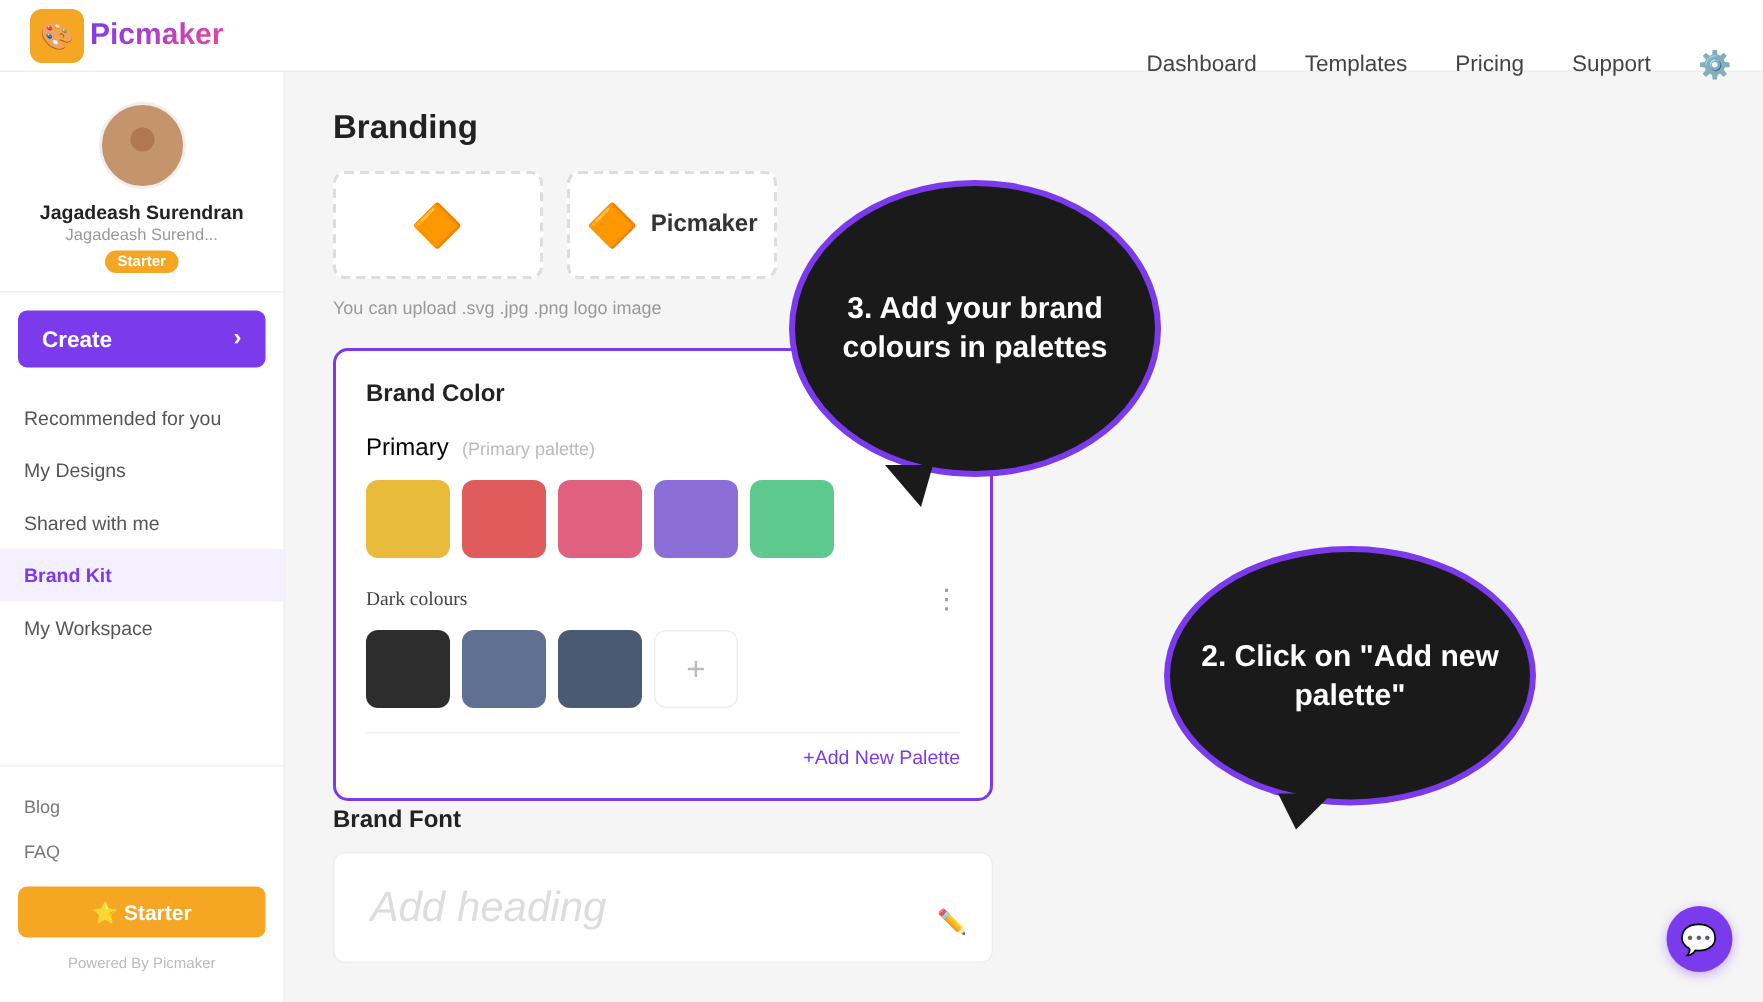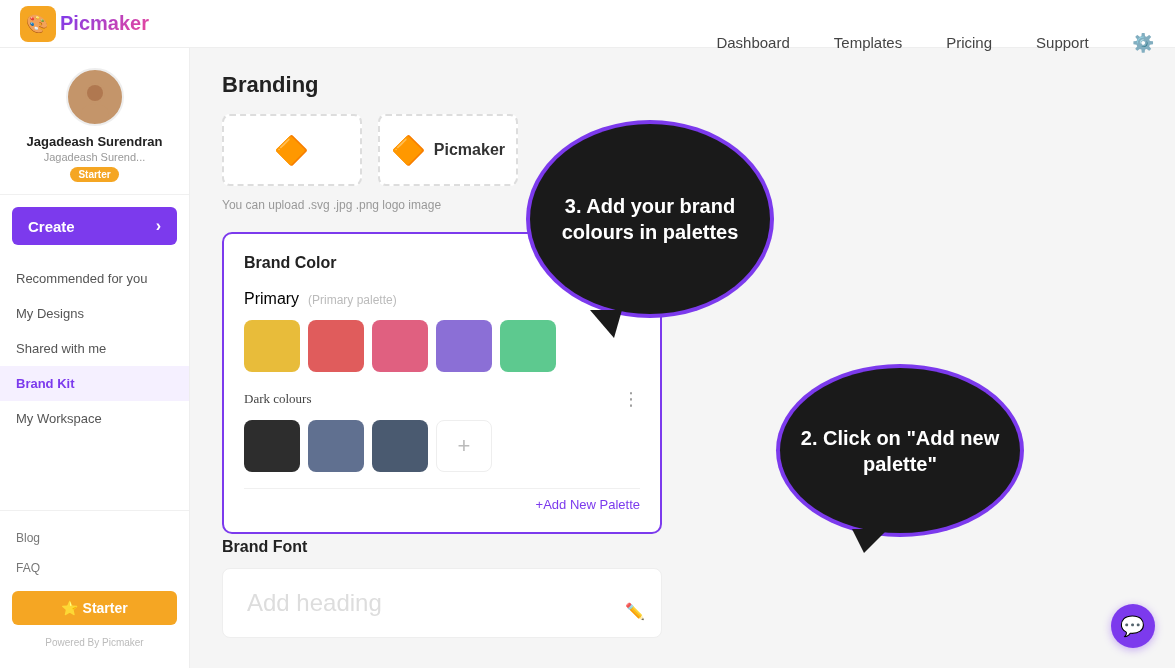--- a/index.html
+++ b/index.html
@@ -34,21 +34,21 @@
     .logo-text {
       font-size: 20px;
       font-weight: 700;
       background: linear-gradient(135deg, #7c3aed, #ec4899);
       -webkit-background-clip: text;
       -webkit-text-fill-color: transparent;
     }
     .nav {
       display: flex;
       align-items: center;
-      gap: 44px;
+      gap: 32px;
       margin-top: 38px;
     }
     .nav-item {
       font-size: 15px;
       color: #444;
       cursor: pointer;
       text-decoration: none;
     }
     .gear-icon {
       font-size: 18px;
@@ -293,22 +293,23 @@
     }
     .font-box {
       background: #fff;
       border: 1px solid #eee;
       border-radius: 8px;
       padding: 20px 24px;
       max-width: 440px;
       position: relative;
     }
     .font-placeholder {
-      font-size: 24px;
+      font-size: 28px;
       color: #ddd;
+      font-style: italic;
     }
     .font-edit-icon {
       position: absolute;
       right: 16px;
       bottom: 16px;
       color: #ccc;
       font-size: 16px;
       cursor: pointer;
     }
 

